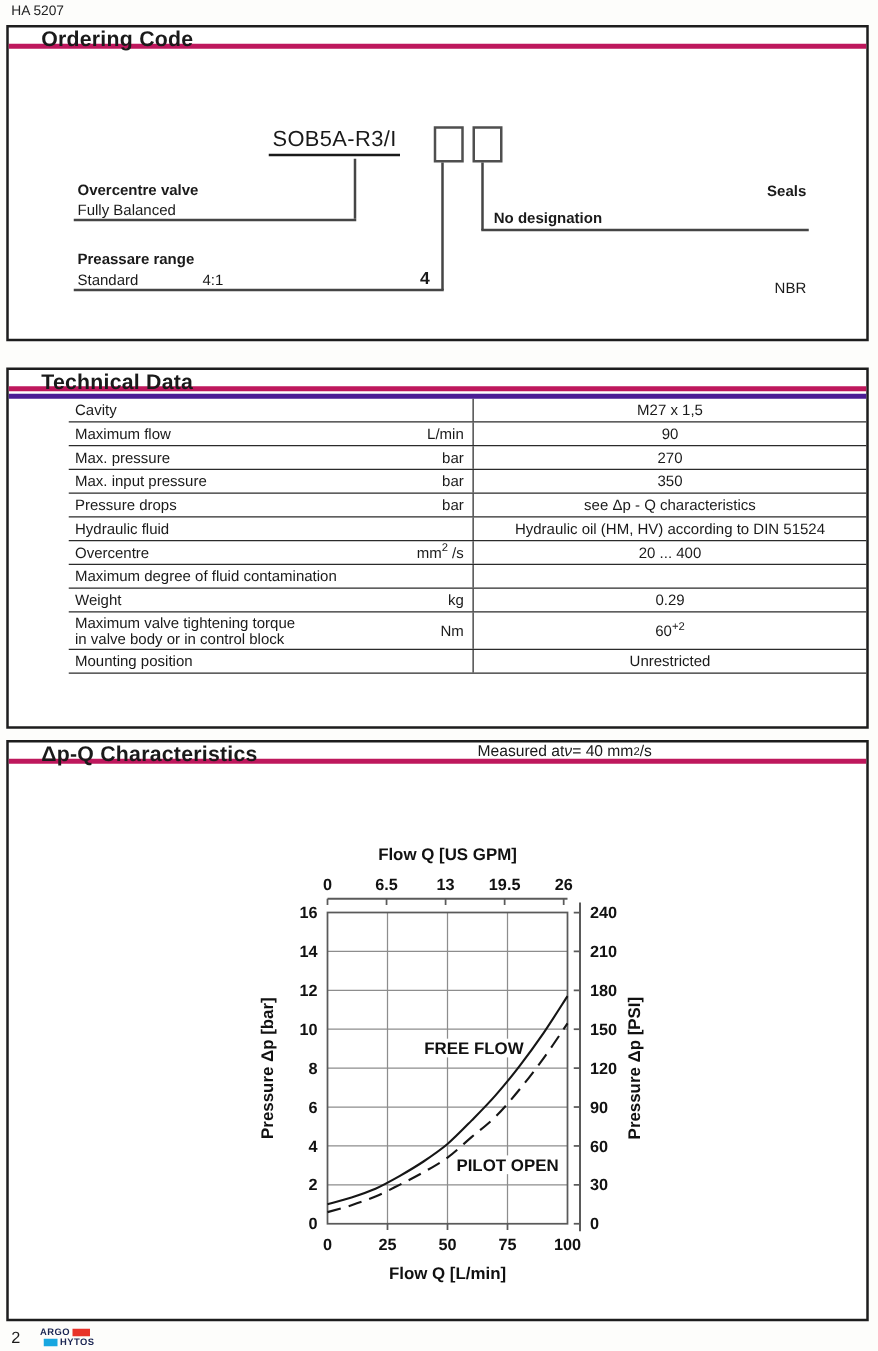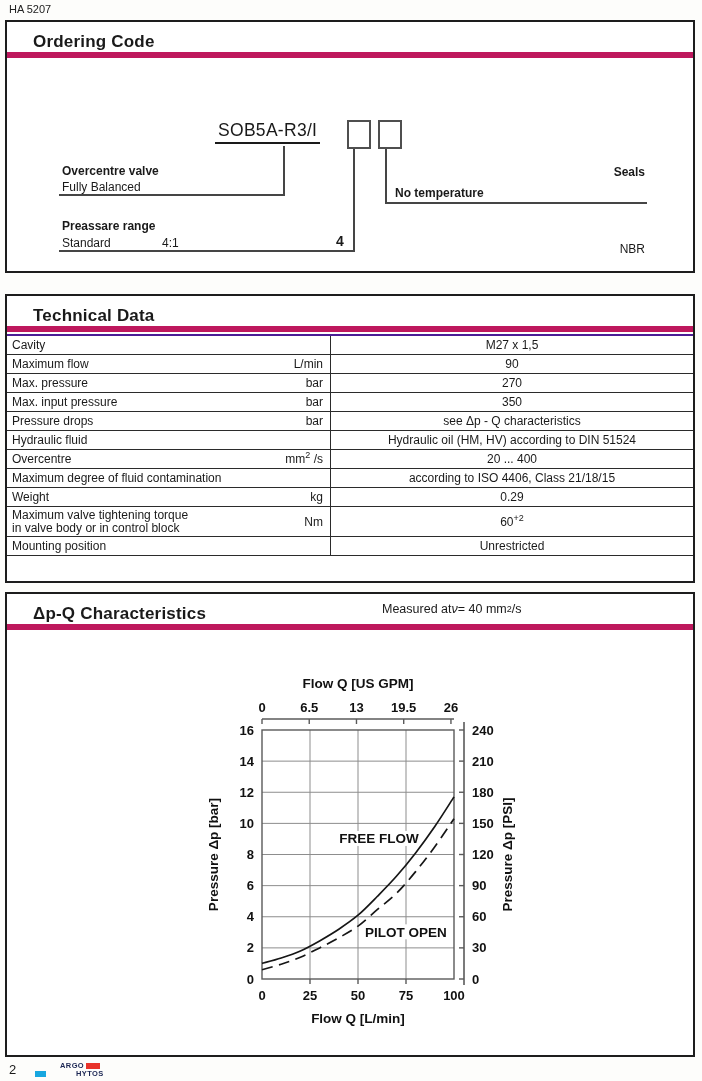--- a/index.html
+++ b/index.html
@@ -1,55 +1,55 @@
 <!DOCTYPE html>
 <html><head>
 <meta charset="utf-8">
 <style>
   * { margin:0; padding:0; box-sizing:border-box; }
   html,body { width:702px; height:1081px; background:#fdfdfb; font-family:"Liberation Sans", sans-serif; color:#1a1a1a; position:relative; overflow:hidden; }
   .doc-code { position:absolute; left:9px; top:3px; font-size:11px; color:#222; }
 
   .sec { position:absolute; left:5px; width:690px; border:2px solid #1d1d1d; background:#fff; }
-  .sec-band { height:36px; border-bottom:6px solid #be185d; display:flex; align-items:flex-end; position:relative; }
+  .sec-band { height:17px; border-bottom:4px solid #be185d; display:flex; align-items:flex-start; position:relative; }
   .sec-title { font-size:17px; font-weight:bold; padding-left:26px; letter-spacing:0.2px; }
   .sec-note { position:absolute; left:375px; top:0; height:100%; display:flex; align-items:center; font-size:12.5px; }
   .sec-note i { font-style:italic; }
   sup { font-size:9px; vertical-align:super; line-height:0; }
 
   
   .ord { position:relative; height:100%; }
   .ord .abs { position:absolute; }
   .code-text { font-size:17.5px; font-weight:normal; border-bottom:2px solid #1a1a1a; padding:0 3px 1px 3px; letter-spacing:0.3px; }
   .code-box { width:24px; height:29px; border:2px solid #4f4f4f; background:#fff; }
   .hline { height:2px; background:#454545; }
   .vline { width:2px; background:#454545; }
   .lbl-b { font-size:12px; font-weight:bold; }
   .lbl { font-size:12px; }
   .big-4 { font-size:14px; font-weight:bold; }
   .r-align { text-align:right; }
 
   
-  .t-table { margin-top:2px; border-top:2px solid #4c1d95; }
+  .t-table { margin-top:2px; border-top:4px solid #4c1d95;padding-left:48px; }
   .t-row { display:flex; align-items:stretch; border-bottom:1px solid #2b2b2b; height:19px; font-size:12px; }
   .t-row.tall { height:30px; }
   .t-left { width:324px; display:flex; justify-content:space-between; align-items:center; padding:0 7px 0 5px; border-right:1px solid #2b2b2b; }
   .t-label { white-space:pre-line; line-height:13px; }
   .t-unit { text-align:right; white-space:nowrap; }
   .t-value { flex:1; display:flex; align-items:center; justify-content:center; text-align:center; }
 
   
   .chart-wrap { position:absolute; left:195px; top:76px; }
   svg text { font-family:"Liberation Sans", sans-serif; fill:#111; }
 
   
   .page-num { position:absolute; left:9px; top:1062px; font-size:13px; }
   .logo { position:absolute; left:32px; top:1062px; }
   .logo-row { display:flex; align-items:center; height:8px; }
-  .logo-txt { font-size:7.5px; font-weight:bold; color:#1b2653; letter-spacing:0.4px; line-height:8px;margin-left:28px; }
+  .logo-txt { font-size:7.5px; font-weight:bold; color:#1b2653; letter-spacing:0.4px; line-height:8px; }
   .logo-red { width:14px; height:6px; background:#e8332a; margin-left:2px; }
   .logo-cyan { width:11px; height:6px; background:#18a7e0; margin-right:2px; margin-left:3px; }
 </style>
 </head>
 <body>
 
 <div class="doc-code">HA 5207</div>
 
 <div class="sec" style="top:20px; height:253px;">
   <div class="sec-band">
@@ -67,21 +67,21 @@
 
     <span class="abs vline" style="left:346px; top:91px; height:102px;"></span>
     <span class="abs hline" style="left:52px; top:192px; width:296px;"></span>
     <span class="abs lbl-b" style="left:55px; top:161px;">Preassare range</span>
     <span class="abs lbl" style="left:55px; top:178px;">Standard</span>
     <span class="abs lbl" style="left:155px; top:178px;">4:1</span>
     <span class="abs big-4" style="left:329px; top:175px;">4</span>
 
     <span class="abs vline" style="left:378px; top:91px; height:54px;"></span>
     <span class="abs hline" style="left:378px; top:144px; width:262px;"></span>
-    <span class="abs lbl-b" style="left:388px; top:128px;">No temperature</span>
+    <span class="abs lbl-b" style="left:388px; top:128px;">No designation</span>
     <span class="abs lbl-b r-align" style="right:48px; top:107px;">Seals</span>
     <span class="abs lbl r-align" style="right:48px; top:140px;margin-top:44px;">NBR</span>
   </div>
 </div>
 
 <div class="sec" style="top:294px; height:289px;">
   <div class="sec-band">
     <div class="sec-title">Technical Data</div>
   </div>
   <div class="t-table" id="tech-rows">
@@ -145,23 +145,20 @@
           <span class="t-unit">mm<sup>2</sup> /s</span>
         </div>
         <div class="t-value">
           <span>20 ... 400</span>
         </div>
       </div>
       <div class="t-row">
         <div class="t-left">
           <span class="t-label">Maximum degree of fluid contamination</span>
           <span class="t-unit"></span>
-        </div>
-        <div class="t-value">
-          <span>according to ISO 4406, Class 21/18/15</span>
         </div>
       </div>
       <div class="t-row">
         <div class="t-left">
           <span class="t-label">Weight</span>
           <span class="t-unit">kg</span>
         </div>
         <div class="t-value">
           <span>0.29</span>
         </div>

